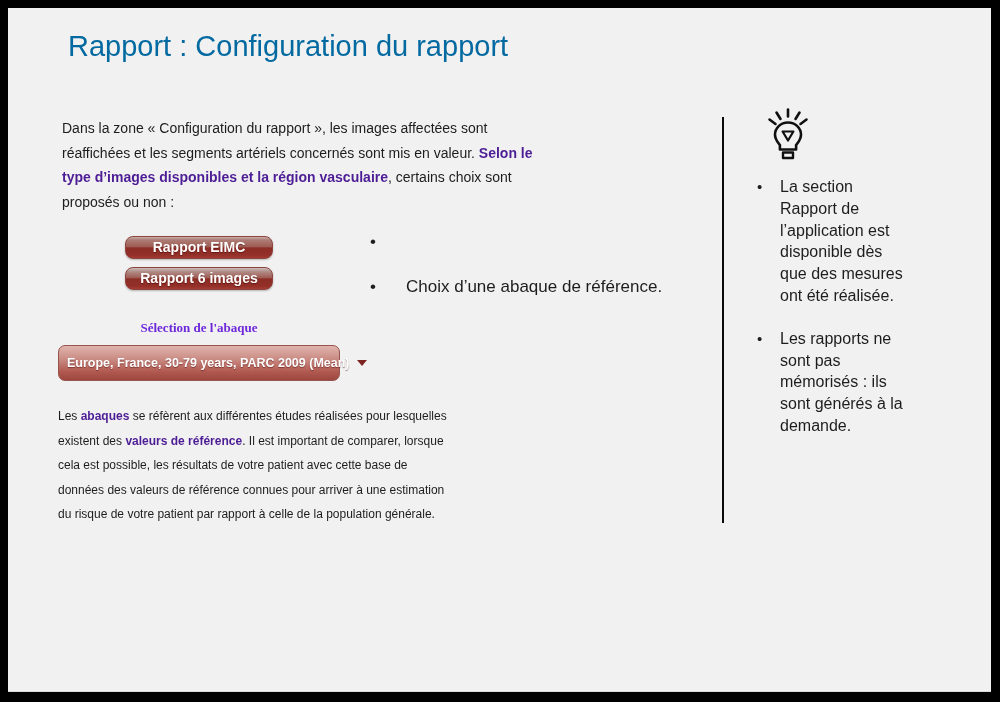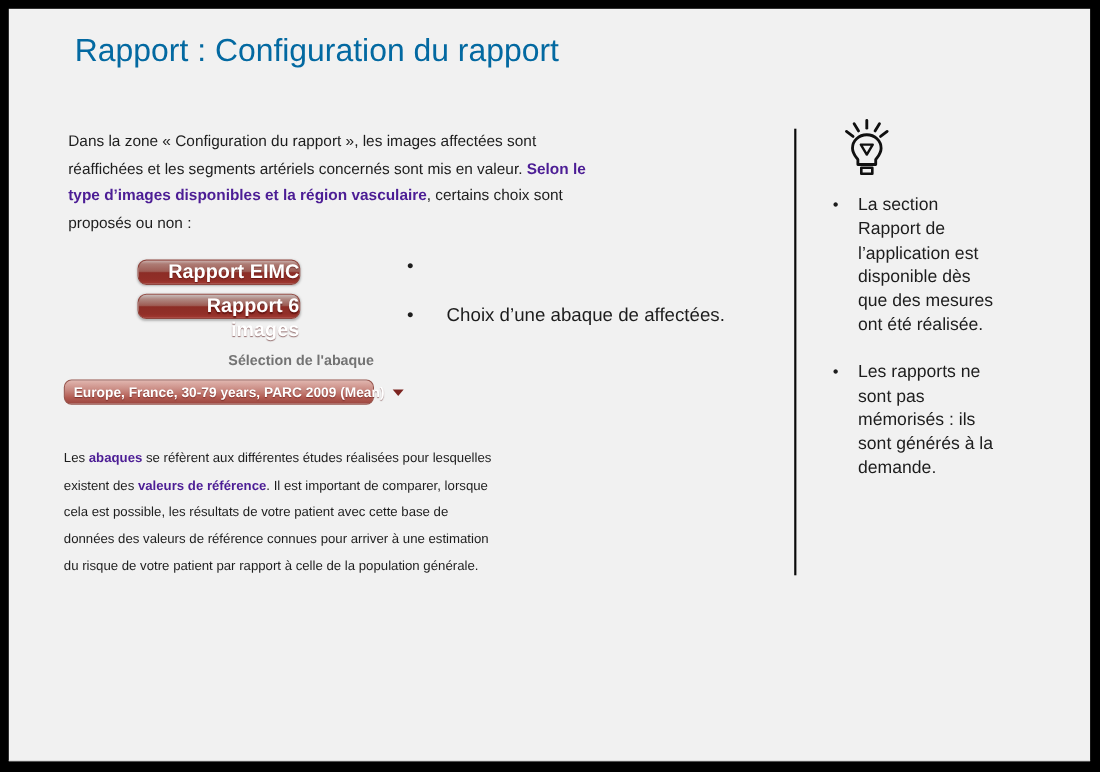--- a/index.html
+++ b/index.html
@@ -33,41 +33,41 @@
   .red{color:#4c1d95;font-weight:bold;}
   
   .widget-col{
     position:absolute;left:50px;top:228px;width:282px;height:145px;
   }
   .btn{
     position:absolute;left:67px;width:148px;height:23px;
     border-radius:8px;
     border:1px solid #8e453e;
     box-sizing:border-box;
-    color:#fff;font-size:18px;font-weight:bold;
-    text-align:right;line-height:21px;
+    color:#fff;font-size:14px;font-weight:bold;
+    text-align:center;line-height:21px;
     text-shadow:0 1px 1px rgba(70,0,0,.55);
     box-shadow:0 1px 2px rgba(0,0,0,.25);
     cursor:pointer;
   }
   .btn-eimc{
     top:0;
     background:linear-gradient(180deg,#c9afab 0%,#ad7c75 14%,#9e5d55 46%,#8c2d26 52%,#922f28 84%,#a23a32 100%);
   }
   .btn-6img{
     top:31px;
     background:linear-gradient(180deg,#c7bcba 0%,#b08a84 18%,#9e5d55 46%,#8c2d26 52%,#922f28 84%,#a23a32 100%);
   }
   .abaque-label{
     position:absolute;left:0;top:84px;width:282px;
-    text-align:right;
-    font-size:13px;font-weight:bold;color:#737373;
+    text-align:center;
+    font-size:13px;font-weight:bold;color:#6d28d9;font-family:Liberation Serif, serif;
   }
   .dropdown{
-    position:absolute;left:0;top:109px;width:282px;height:23px;
+    position:absolute;left:0;top:109px;width:282px;height:36px;
     box-sizing:border-box;
     border-radius:7px;
     border:1px solid #96544c;
     background:linear-gradient(180deg,#e0b5ae 0%,#ca8c84 38%,#b25b52 74%,#9c463f 100%);
     display:flex;align-items:center;
     cursor:pointer;
   }
   .dd-text{
     flex:1;
     padding-left:8px;
@@ -144,21 +144,21 @@
       <span class="dd-arrow"></span>
     </div>
   </div>
 
   <ul class="choices">
     <li>
       <span class="marker">•</span>
     </li>
     <li>
       <span class="marker">•</span>
-      <span class="pre">Choix d’une abaque de affectées.</span>
+      <span class="pre">Choix d’une abaque de référence.</span>
     </li>
   </ul>
 
   <p class="abaque-para"><span>Les </span><span class="red">abaques</span><span> se réfèrent aux différentes études réalisées pour lesquelles</span><br><span>existent des </span><span class="red">valeurs de référence</span><span>. Il est important de comparer, lorsque</span><br><span>cela est possible, les résultats de votre patient avec cette base de</span><br><span>données des valeurs de référence connues pour arriver à une estimation</span><br><span>du risque de votre patient par rapport à celle de la population générale.</span></p>
 
   <div class="divider"></div>
 
   <div class="tip-icon">
     <svg width="48" height="62" viewBox="0 0 48 62" fill="none" xmlns="http://www.w3.org/2000/svg">
       <g stroke="#101010" stroke-width="2.6" stroke-linecap="round">

